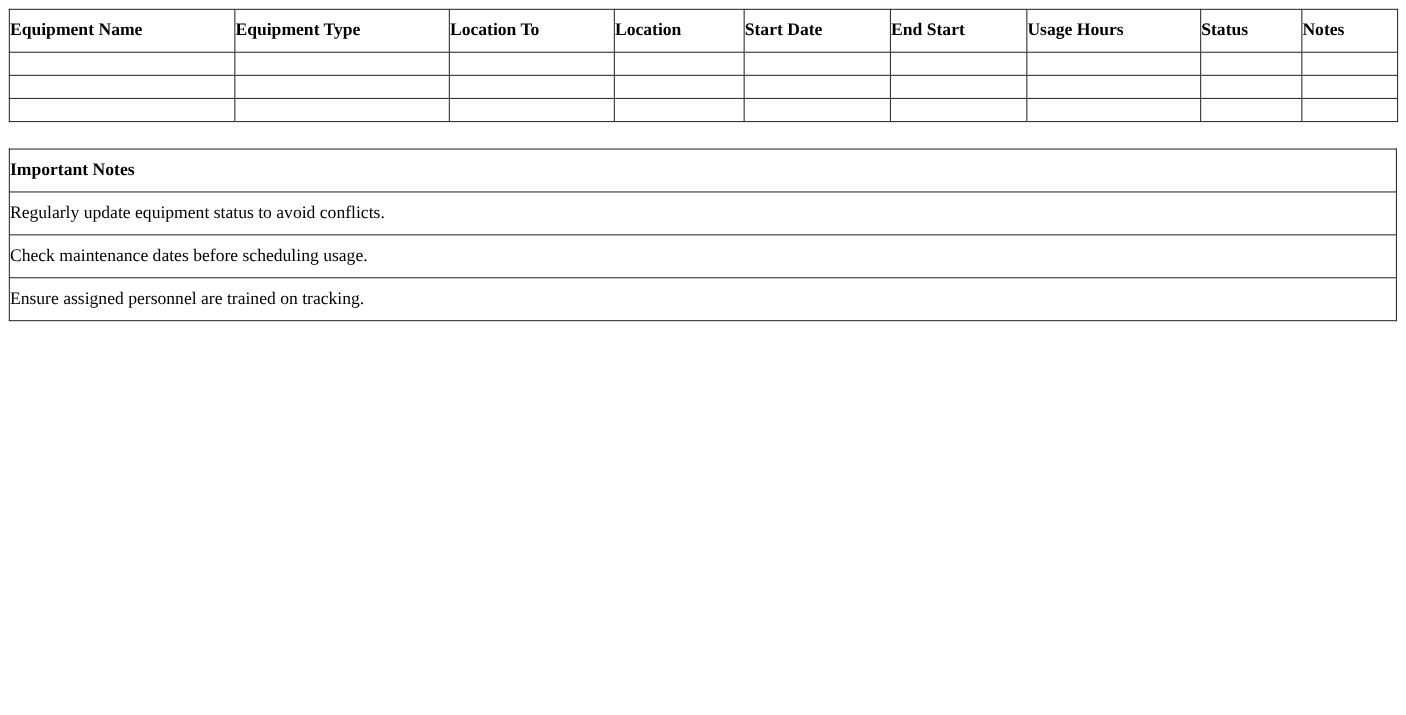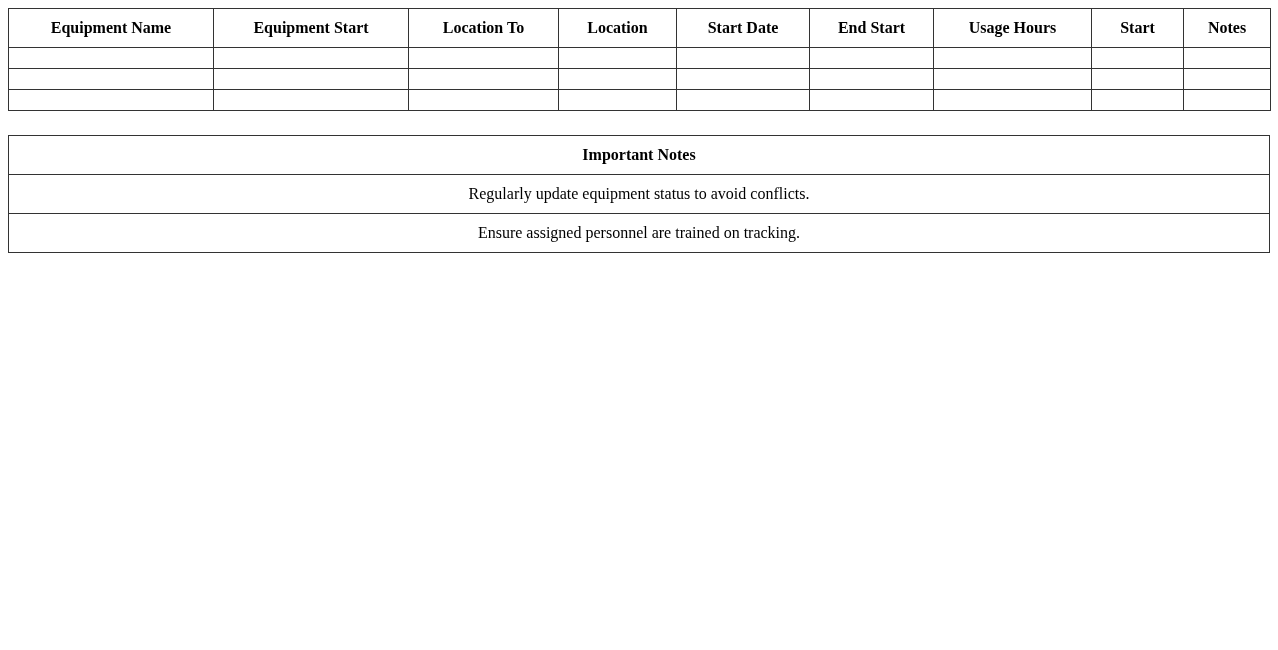--- a/index.html
+++ b/index.html
@@ -16,21 +16,21 @@
     font-size: 16px;
     color: #000;
   }
   table {
     width: 1262px;
     border-collapse: collapse;
     table-layout: fixed;
   }
   th, td {
     border: 1px solid #333333;
-    text-align: center;
+    text-align: left;
     padding: 0;
   }
   .usage-table th {
     height: 38px;
     font-weight: bold;
     font-size: 16px;
   }
   .usage-table td {
     height: 20px;
   }
@@ -60,27 +60,27 @@
     <col style="width:118px">
     <col style="width:133px">
     <col style="width:124px">
     <col style="width:158px">
     <col style="width:92px">
     <col style="width:87px">
   </colgroup>
   <thead>
     <tr>
       <th>Equipment Name</th>
-      <th>Equipment Start</th>
+      <th>Equipment Type</th>
       <th>Location To</th>
       <th>Location</th>
       <th>Start Date</th>
       <th>End Start</th>
       <th>Usage Hours</th>
-      <th>Start</th>
+      <th>Status</th>
       <th>Notes</th>
     </tr>
   </thead>
   <tbody>
     <tr>
       <td></td>
       <td></td>
       <td></td>
       <td></td>
       <td></td>
@@ -118,16 +118,19 @@
   <thead>
     <tr>
       <th>Important Notes</th>
     </tr>
   </thead>
   <tbody>
     <tr>
       <td>Regularly update equipment status to avoid conflicts.</td>
     </tr>
     <tr>
+      <td>Check maintenance dates before scheduling usage.</td>
+    </tr>
+    <tr>
       <td>Ensure assigned personnel are trained on tracking.</td>
     </tr>
   </tbody>
 </table>
 
 </body></html>

